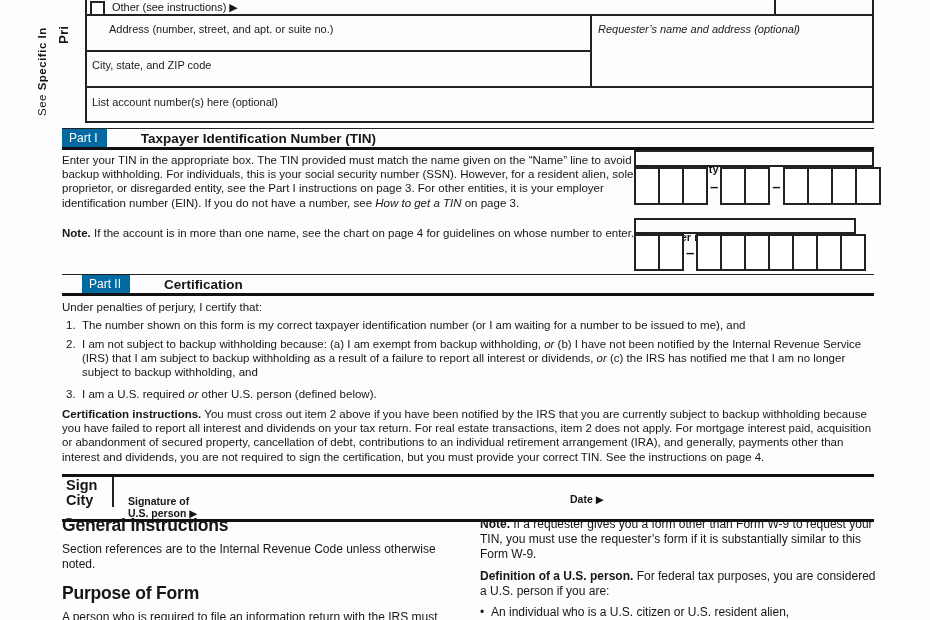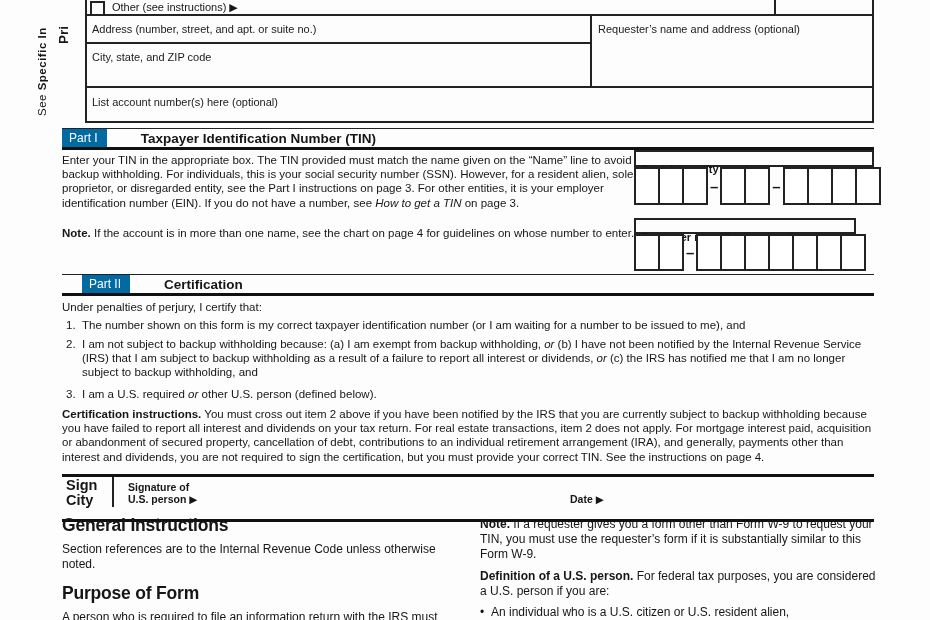--- a/index.html
+++ b/index.html
@@ -11,23 +11,23 @@
 
   
   .top-table{left:85px;top:0;width:789px;height:123px;border-left:2px solid #222;
              border-right:2px solid #222;border-bottom:2px solid #222;box-sizing:border-box;}
   .row1{position:relative;height:16px;border-bottom:2px solid #222;box-sizing:border-box;}
   .row1-div{position:absolute;right:96px;top:0;width:2px;height:14px;background:#222;}
   .chk{position:absolute;left:3px;top:1px;width:11px;height:11px;border:2px solid #222;background:#fff;}
   .other-lbl{position:absolute;left:25px;top:1px;font-size:11px;}
   .row2{display:flex;height:72px;border-bottom:2px solid #222;box-sizing:border-box;}
   .colA{width:505px;border-right:2px solid #222;box-sizing:border-box;}
-  .addr{height:28px;border-bottom:2px solid #222;box-sizing:border-box;padding:3px 0 0 5px;}
+  .addr{height:36px;border-bottom:2px solid #222;box-sizing:border-box;padding:3px 0 0 22px;}
   .city{height:34px;box-sizing:border-box;padding:3px 0 0 5px;}
-  .colB{flex:1;padding:3px 0 0 6px;box-sizing:border-box;}
+  .colB{flex:1;padding:3px 0 0 6px;box-sizing:border-box;font-style:italic;}
   .row3{height:33px;box-sizing:border-box;padding:4px 0 0 5px;}
 
   
   .part-head{display:flex;align-items:stretch;border-top:1.5px solid #222;border-bottom:3px solid #111;
              box-sizing:border-box;background:#fdfdfd;}
   .part-badge{background:#0369a1;color:#fff;font-weight:normal;font-size:12px;display:flex;
               align-items:center;padding:0 9px 0 7px;}
   .part-title{font-weight:bold;font-size:13.5px;margin-left:34px;align-self:center;}
 
   .body-txt{font-size:11.5px;line-height:14.2px;}
@@ -41,21 +41,21 @@
   .cell-group{display:flex;}
   .tin-cell{width:22px;border:2px solid #222;margin-left:-2px;background:#fff;box-sizing:content-box;}
   .cell-group .tin-cell:first-child{margin-left:0;}
   .tin-dash{align-self:center;font-weight:bold;font-size:15px;padding:0 2px;}
 
   
   .sign-row{left:62px;top:474px;width:812px;height:48px;border-top:3px solid #111;
             border-bottom:3px solid #111;box-sizing:border-box;}
   .sign-big{position:absolute;left:4px;top:1px;font-weight:bold;font-size:14.5px;line-height:15px;}
   .sign-div{position:absolute;left:50px;top:0;width:2px;height:30px;background:#222;}
-  .sig-lbl{position:absolute;left:66px;top:4px;font-weight:bold;font-size:10.5px;line-height:12px;}
+  .sig-lbl{position:absolute;left:66px;top:18px;font-weight:bold;font-size:10.5px;line-height:12px;}
   .date-lbl{position:absolute;left:508px;top:16px;font-weight:bold;font-size:10.5px;}
 
   
   .gi-head{font-weight:bold;font-size:17.5px;line-height:19px;letter-spacing:-0.2px;}
   .inst-p{font-size:12px;line-height:14.8px;}
   .bullet-row{display:flex;font-size:12px;line-height:14.8px;margin-top:6px;}
   .bullet-row .b{width:11px;flex:none;}
 </style>
 </head>
 <body>

